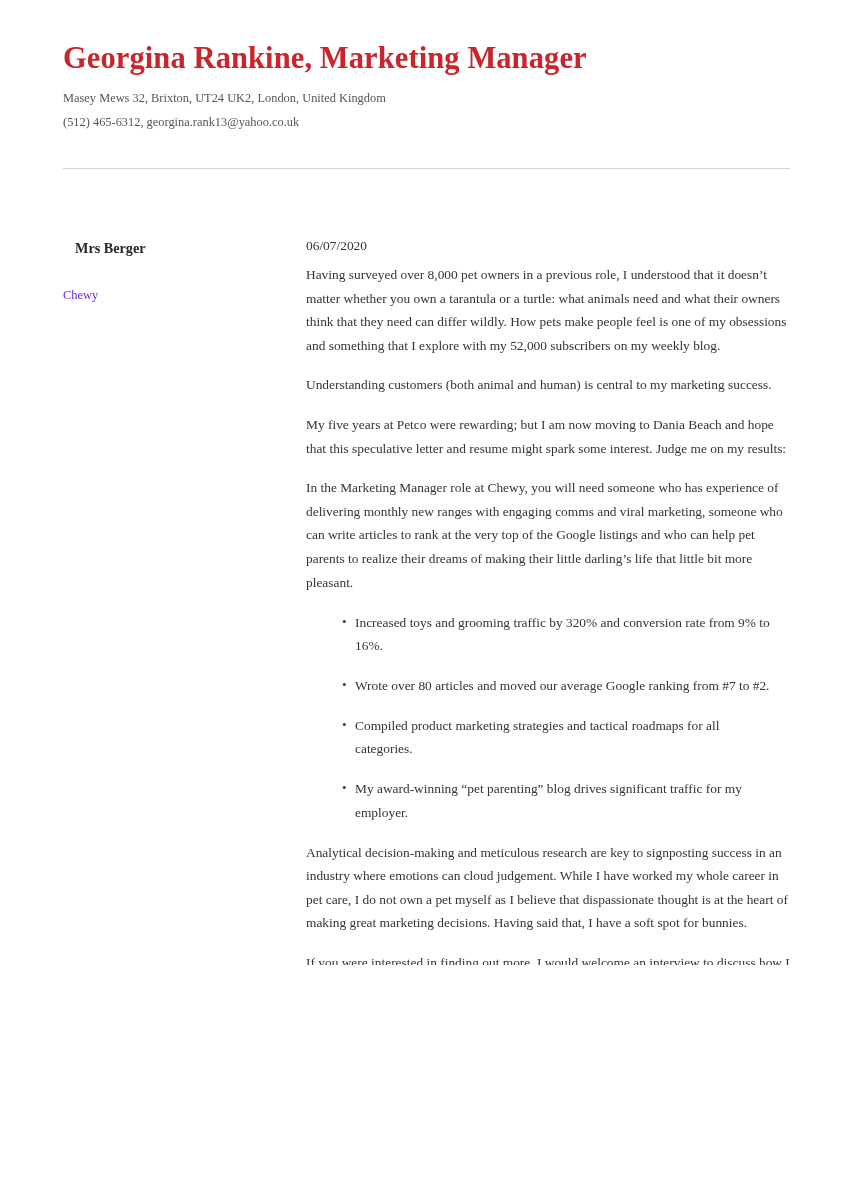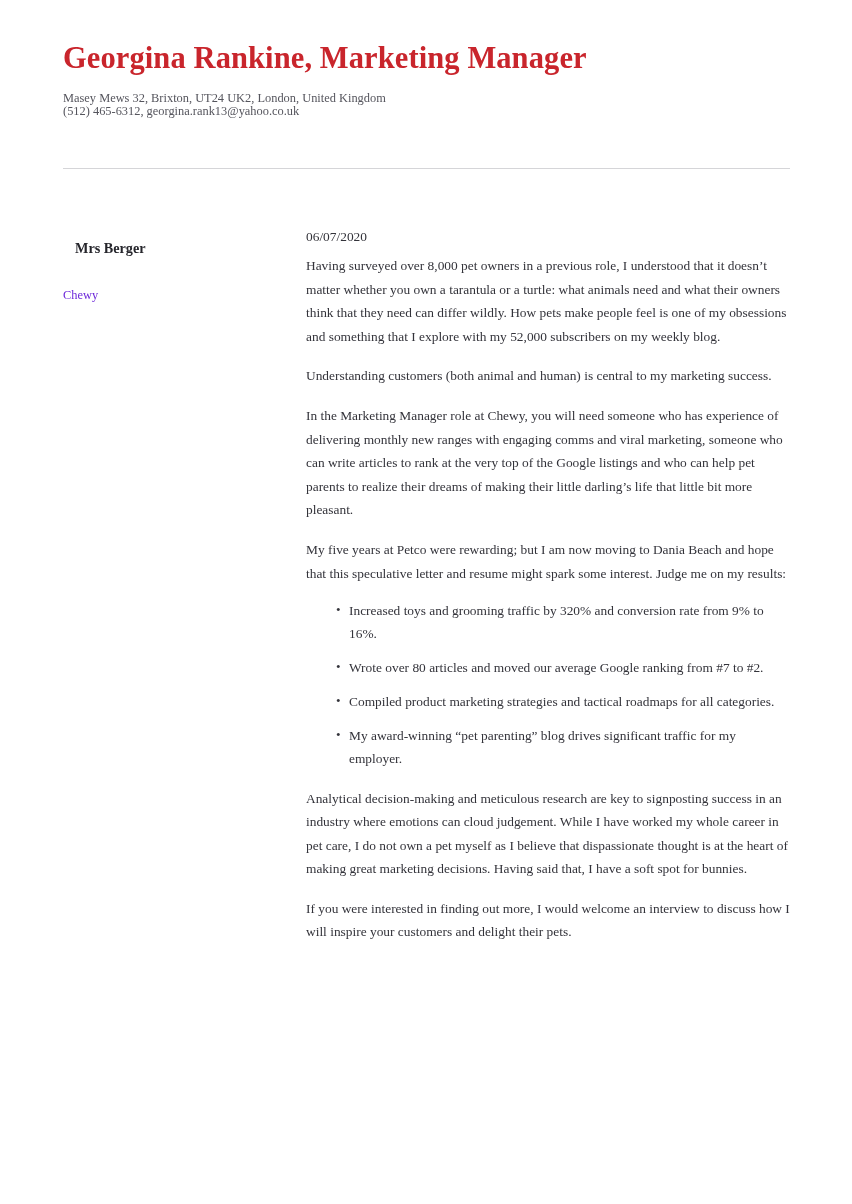--- a/index.html
+++ b/index.html
@@ -42,21 +42,21 @@
     white-space: nowrap;
   }
   .contact-line {
     font-size: 12.4px;
     line-height: 1.0;
     color: #55555d;
     margin: 0;
     white-space: nowrap;
   }
   .contact-line.first { margin-top: 17px; }
-  .contact-line.second { }
+  .contact-line.second { margin-top: 11px; }
 
   .divider {
     position: absolute;
     left: 63px;
     top: 168px;
     width: 727px;
     height: 1px;
     background: #d5d5d8;
   }
 
@@ -83,21 +83,21 @@
   .recipient-company {
     font-size: 12.4px;
     color: #6d28d9;
     line-height: 1.2;
     margin: 31px 0 16px 0;
   }
 
   .col-right {
     position: absolute;
     left: 306px;
-    top: 0;
+    top: 9px;
     width: 486px;
   }
   .letter-date {
     font-size: 13.4px;
     line-height: 1.35;
     color: #33333a;
     margin: 0;
   }
   .salutation {
     font-size: 13.4px;
@@ -118,21 +118,21 @@
     list-style: none;
     margin: 14px 0 0 0;
     padding: 0;
   }
   .bullet-item {
     position: relative;
     font-size: 13.4px;
     line-height: 1.72;
     color: #33333a;
     padding-left: 32px;
-    margin: 11px;
+    margin: 17px;
   }
   .bullet-item::before {
     content: "\2022";
     position: absolute;
     left: 19px;
     top: -0.5px;
     font-size: 13px;
     color: #33333a;
   }
 
@@ -167,22 +167,22 @@
     <div class="col-left">
       <p class="recipient-name">Mrs Berger</p>
       <p class="recipient-company">Chewy</p>
     </div>
 
     <div class="col-right">
       <p class="letter-date">06/07/2020</p>
 
       <p class="body-par p-first">Having surveyed over 8,000 pet owners in a previous role, I understood that it doesn’t matter whether you own a tarantula or a turtle: what animals need and what their owners think that they need can differ wildly. How pets make people feel is one of my obsessions and something that I explore with my 52,000 subscribers on my weekly blog.</p>
       <p class="body-par">Understanding customers (both animal and human) is central to my marketing success.</p>
+      <p class="body-par">My five years at Petco were rewarding; but I am now moving to Dania Beach and hope that this speculative letter and resume might spark some interest. Judge me on my results:</p>
       <p class="body-par">In the Marketing Manager role at Chewy, you will need someone who has experience of delivering monthly new ranges with engaging comms and viral marketing, someone who can write articles to rank at the very top of the Google listings and who can help pet parents to realize their dreams of making their little darling’s life that little bit more pleasant.</p>
-      <p class="body-par">My five years at Petco were rewarding; but I am now moving to Dania Beach and hope that this speculative letter and resume might spark some interest. Judge me on my results:</p>
 
       <ul class="bullet-list">
         <li class="bullet-item">Increased toys and grooming traffic by 320% and conversion rate from 9% to 16%.</li>
         <li class="bullet-item">Wrote over 80 articles and moved our average Google ranking from #7 to #2.</li>
         <li class="bullet-item">Compiled product marketing strategies and tactical roadmaps for all categories.</li>
         <li class="bullet-item">My award-winning “pet parenting” blog drives significant traffic for my employer.</li>
       </ul>
 
       <p class="body-par">Analytical decision-making and meticulous research are key to signposting success in an industry where emotions can cloud judgement. While I have worked my whole career in pet care, I do not own a pet myself as I believe that dispassionate thought is at the heart of making great marketing decisions. Having said that, I have a soft spot for bunnies.</p>
       <p class="body-par">If you were interested in finding out more, I would welcome an interview to discuss how I will inspire your customers and delight their pets.</p>

